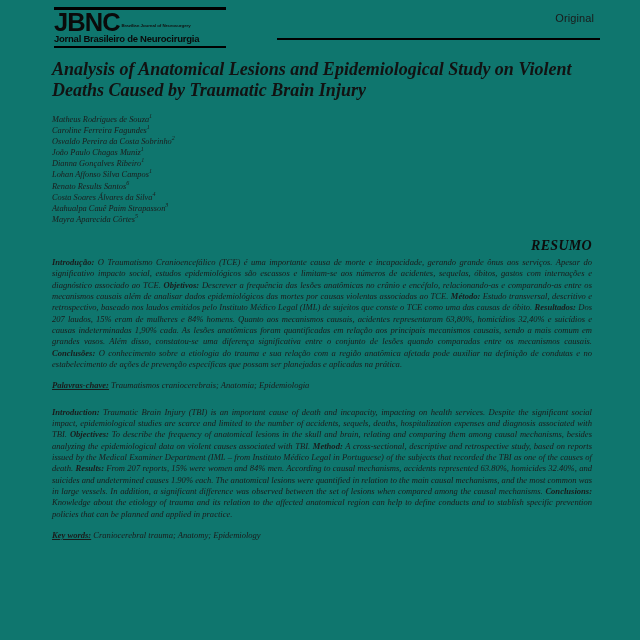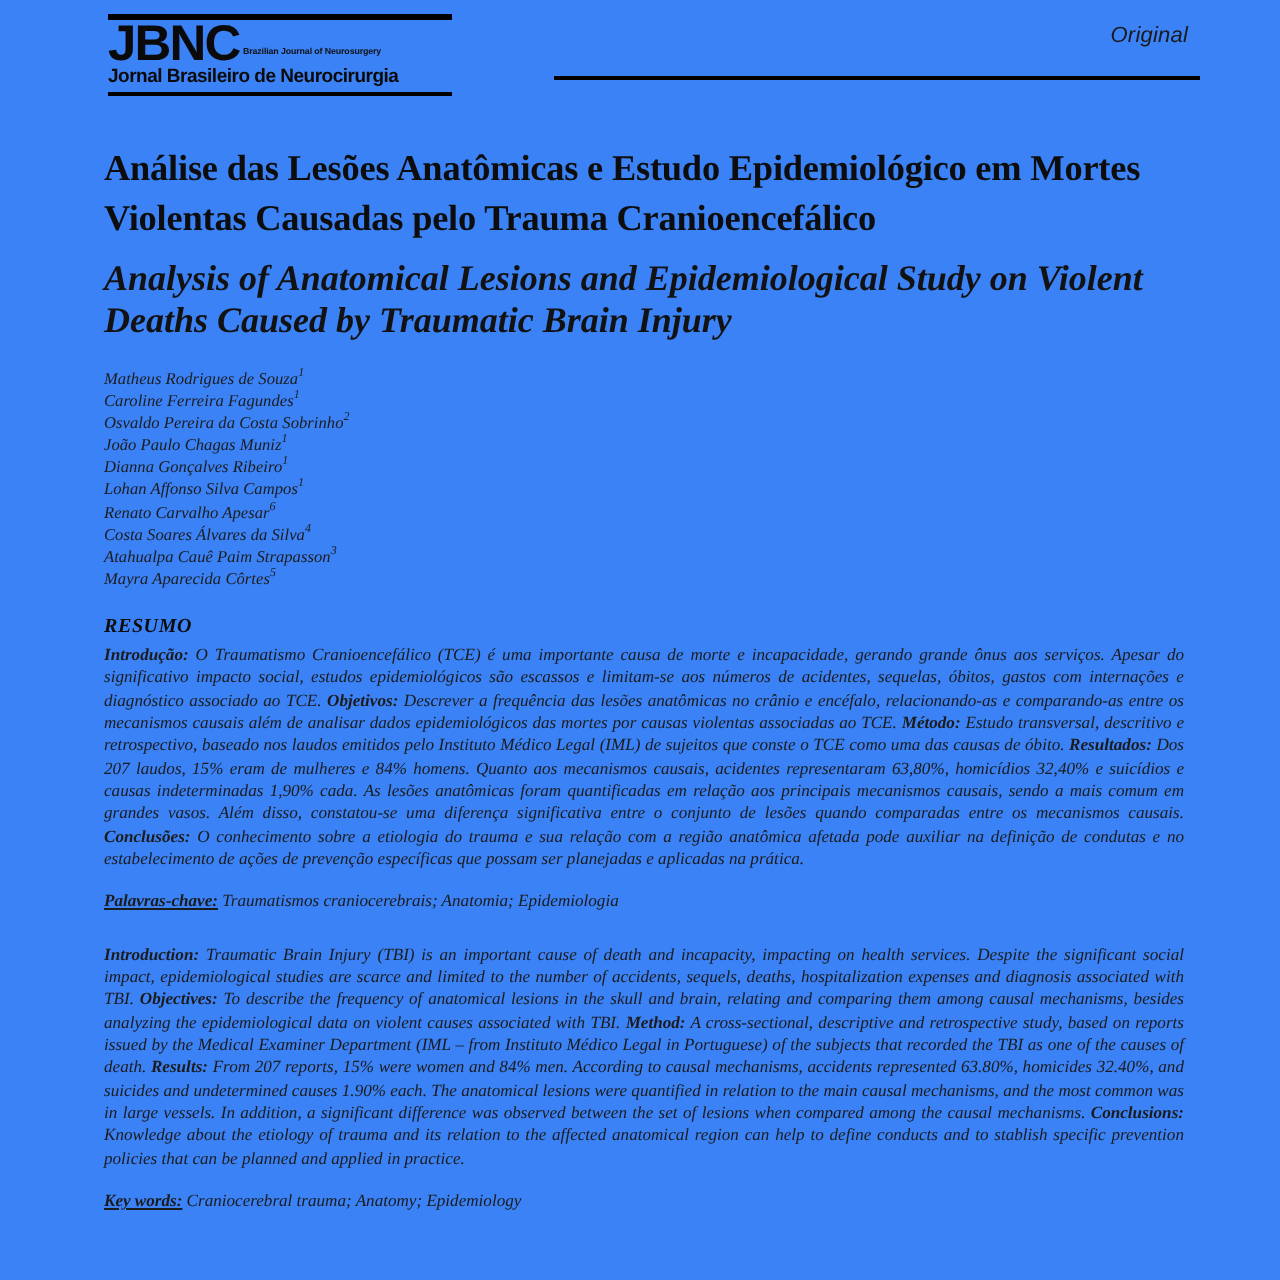--- a/index.html
+++ b/index.html
@@ -8,21 +8,21 @@
     width: 640px; height: 640px;
     background: #ffffff;
     font-family: "Liberation Serif", serif;
     color: #141414;
     overflow: hidden;
   }
   .page {
     position: relative;
     width: 640px; height: 640px;
     padding: 0;
-    background: #3b82f6;
+    background: #0f766e;
   }
 
   
   .masthead {
     position: relative;
     height: 52px;
     margin: 0 40px 0 52px;
     display: flex;
     align-items: flex-start;
     justify-content: space-between;
@@ -83,21 +83,20 @@
     margin-left: 2px;
     margin-top: 2px;
   }
   .original-label {
     font-family: "Liberation Sans", sans-serif;
     font-size: 11px;
     color: #1a1a1a;
     padding-top: 12px;
     padding-right: 6px;
     letter-spacing: 0.1px;
-    font-style: italic;
   }
   .head-rule {
     position: absolute;
     left: 225px;
     right: 0px;
     top: 38px;
     height: 2px;
     background: #000;
   }
 
@@ -142,23 +141,24 @@
     font-size: 6px;
     vertical-align: super;
     line-height: 0;
   }
 
   
   .sec-head {
     font-family: "Liberation Serif", serif;
     font-style: italic;
     font-weight: bold;
-    font-size: 10px;
+    font-size: 14px;
     letter-spacing: 0.3px;
     color: #0d0d0d;
+    text-align: right;
   }
   .abstract-pt {
     margin-top: 13px;
   }
   .abstract-en {
     margin-top: 15px;
   }
   .para {
     font-family: "Liberation Serif", serif;
     font-style: italic;
@@ -197,31 +197,30 @@
       </div>
       <div class="logo-bottom">Jornal Brasileiro de Neurocirurgia</div>
       <div class="logo-rule-bottom"></div>
     </div>
     <div class="original-label">Original</div>
     <div class="head-rule"></div>
   </div>
 
   <div class="content">
 
-    <div class="title-pt">Análise das Lesões Anatômicas e Estudo Epidemiológico em Mortes Violentas Causadas pelo Trauma Cranioencefálico</div>
     <div class="title-en">Analysis of Anatomical Lesions and Epidemiological Study on Violent Deaths Caused by Traumatic Brain Injury</div>
 
     <div class="authors" id="author-list">
         <div class="author"><span>Matheus Rodrigues de Souza</span><sup>1</sup></div>
         <div class="author"><span>Caroline Ferreira Fagundes</span><sup>1</sup></div>
         <div class="author"><span>Osvaldo Pereira da Costa Sobrinho</span><sup>2</sup></div>
         <div class="author"><span>João Paulo Chagas Muniz</span><sup>1</sup></div>
         <div class="author"><span>Dianna Gonçalves Ribeiro</span><sup>1</sup></div>
         <div class="author"><span>Lohan Affonso Silva Campos</span><sup>1</sup></div>
-        <div class="author"><span>Renato Carvalho Apesar</span><sup>6</sup></div>
+        <div class="author"><span>Renato Results Santos</span><sup>6</sup></div>
         <div class="author"><span>Costa Soares Álvares da Silva</span><sup>4</sup></div>
         <div class="author"><span>Atahualpa Cauê Paim Strapasson</span><sup>3</sup></div>
         <div class="author"><span>Mayra Aparecida Côrtes</span><sup>5</sup></div>
       </div>
 
     <div class="abstract-pt">
       <div class="sec-head">RESUMO</div>
       <div class="para">
         <b class="lbl">Introdução:</b><span> O Traumatismo Cranioencefálico (TCE) é uma importante causa de morte e incapacidade, gerando grande ônus aos serviços. Apesar do significativo impacto social, estudos epidemiológicos são escassos e limitam-se aos números de acidentes, sequelas, óbitos, gastos com internações e diagnóstico associado ao TCE. </span><b class="lbl">Objetivos:</b><span> Descrever a frequência das lesões anatômicas no crânio e encéfalo, relacionando-as e comparando-as entre os mecanismos causais além de analisar dados epidemiológicos das mortes por causas violentas associadas ao TCE. </span><b class="lbl">Método:</b><span> Estudo transversal, descritivo e retrospectivo, baseado nos laudos emitidos pelo Instituto Médico Legal (IML) de sujeitos que conste o TCE como uma das causas de óbito. </span><b class="lbl">Resultados:</b><span> Dos 207 laudos, 15% eram de mulheres e 84% homens. Quanto aos mecanismos causais, acidentes representaram 63,80%, homicídios 32,40% e suicídios e causas indeterminadas 1,90% cada. As lesões anatômicas foram quantificadas em relação aos principais mecanismos causais, sendo a mais comum em grandes vasos. Além disso, constatou-se uma diferença significativa entre o conjunto de lesões quando comparadas entre os mecanismos causais. </span><b class="lbl">Conclusões:</b><span> O conhecimento sobre a etiologia do trauma e sua relação com a região anatômica afetada pode auxiliar na definição de condutas e no estabelecimento de ações de prevenção específicas que possam ser planejadas e aplicadas na prática.</span>
       </div>

